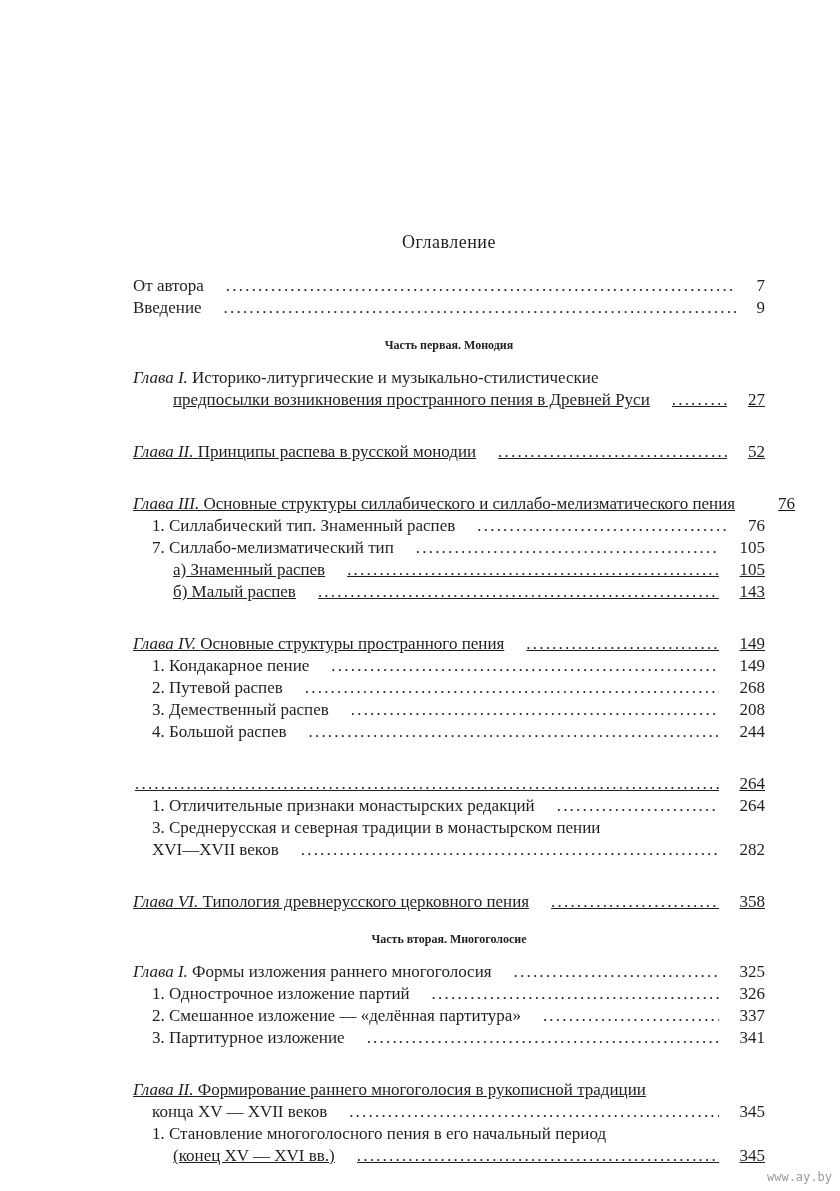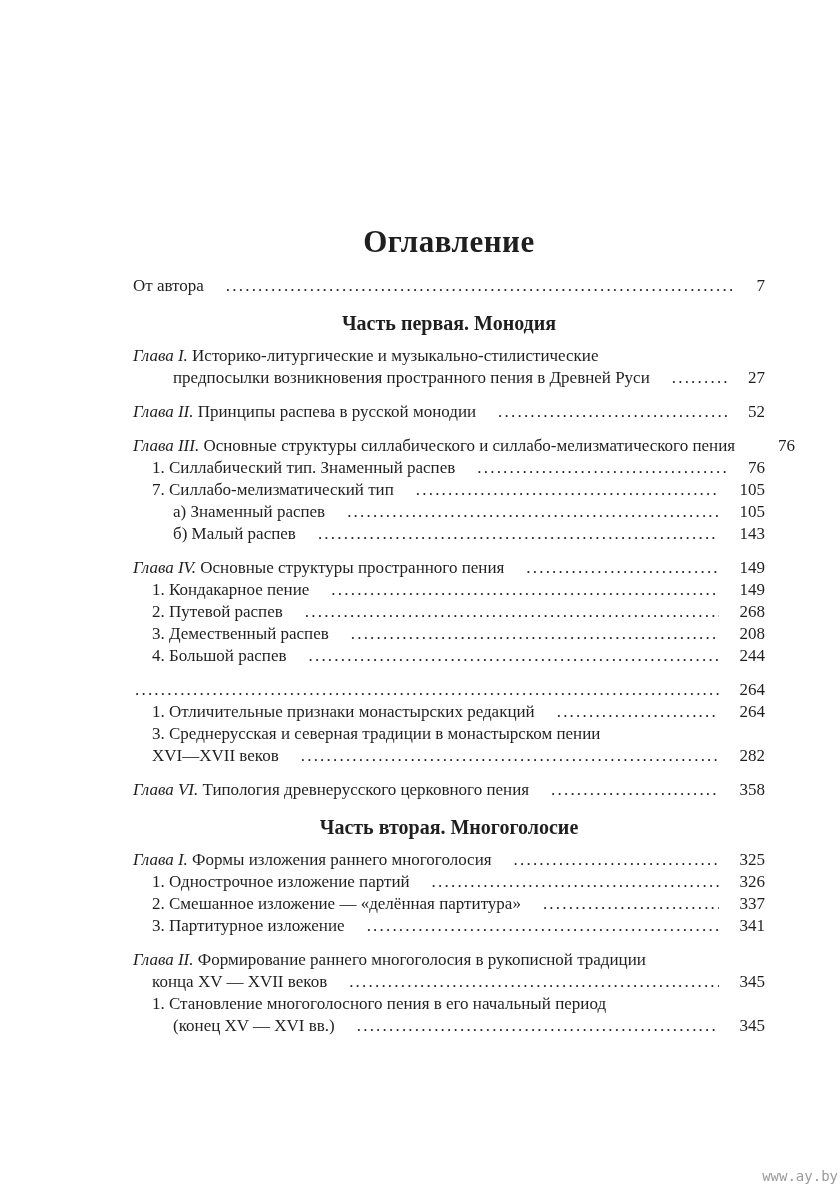--- a/index.html
+++ b/index.html
@@ -18,79 +18,84 @@
   }
   .toc {
     position: absolute;
     left: 133px;
     top: 226px;
     width: 632px;
   }
   .toc-title {
     margin: 0 0 17px 0;
     text-align: center;
-    font-size: 31px;
+    font-size: 18px;
     line-height: 32px;
-    font-weight: bold;
+    font-weight: normal;
     letter-spacing: 0.5px;
   }
   .part-heading {
     text-align: center;
-    font-size: 20px;
+    font-size: 12px;
     line-height: 26px;
     font-weight: bold;
     margin-top: 13px;
     margin-bottom: 9px;
   }
   .toc-line {
     display: flex;
     align-items: baseline;
     font-size: 17px;
     line-height: 22px;
     white-space: nowrap;
     gap: 20px;
   }
-  .toc-line.gap { margin-top: 12px; }
+  .toc-line.gap { margin-top: 30px; text-decoration: underline; }
   .toc-line.indent-1 { padding-left: 19px; }
-  .toc-line.indent-2 { padding-left: 40px; }
+  .toc-line.indent-2 { padding-left: 40px; text-decoration: underline; }
   .label { flex: 0 0 auto; white-space: nowrap; }
   .chapter-prefix { font-style: italic; }
   .dots {
     flex: 1 1 auto;
     min-width: 0;
     overflow: hidden;
     white-space: nowrap;
     margin: 0 1px 0 2px;
   }
   .dots::after {
     content: "......................................................................................................................................................................................................";
     letter-spacing: 2.2px;
   }
   .pagenum { flex: 0 0 auto; }
   .watermark {
     position: absolute;
-    right: 2px;
+    right: 8px;
     bottom: 7px;
     font-family: "DejaVu Sans Mono", monospace;
-    font-size: 14px;
+    font-size: 12px;
     color: #9b9b9b;
   }
 </style>
 </head>
 <body>
 
 <div class="page">
   <div class="toc">
     <h1 class="toc-title">Оглавление</h1>
     <div id="front-list">
         <div class="toc-line indent-0">
           <span class="label">От автора</span>
           <span class="dots"></span>
           <span class="pagenum">7</span>
         </div>
+        <div class="toc-line indent-0">
+          <span class="label">Введение</span>
+          <span class="dots"></span>
+          <span class="pagenum">9</span>
+        </div>
       </div>
     <div id="toc-sections">
         <div class="part-heading">Часть первая. Монодия</div>
         <div class="toc-line indent-0">
           <span class="label"><span class="chapter-prefix">Глава I. </span>Историко-литургические и музыкально-стилистические</span>
         </div>
         <div class="toc-line indent-2">
           <span class="label">предпосылки возникновения пространного пения в Древней Руси</span>
           <span class="dots"></span>
           <span class="pagenum">27</span>

